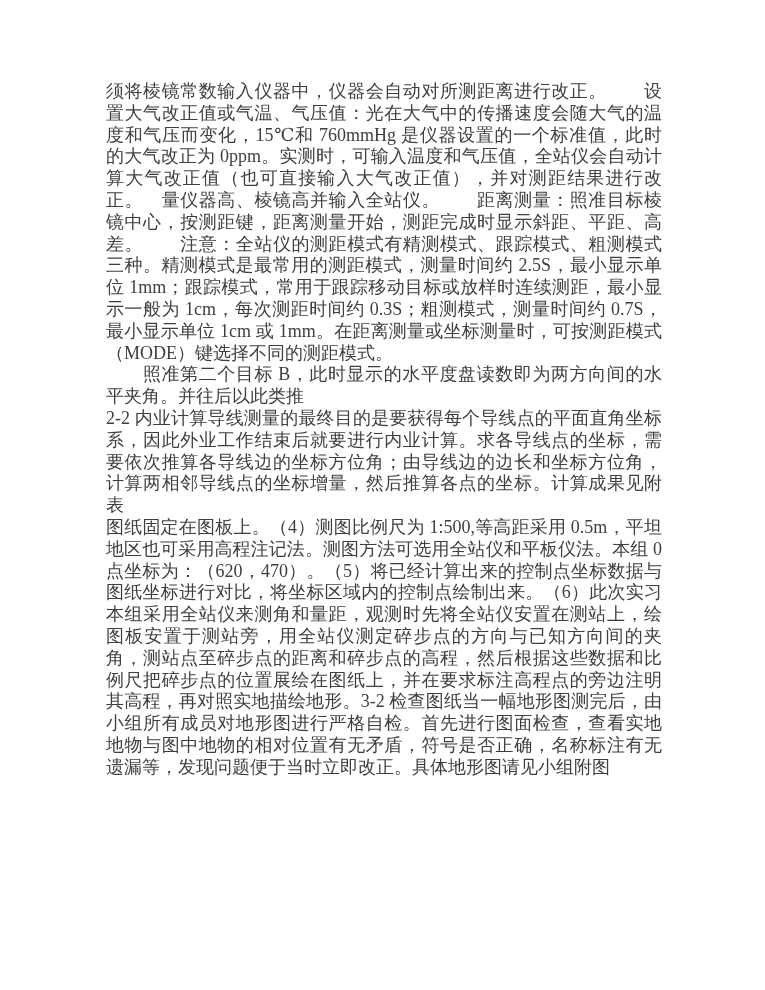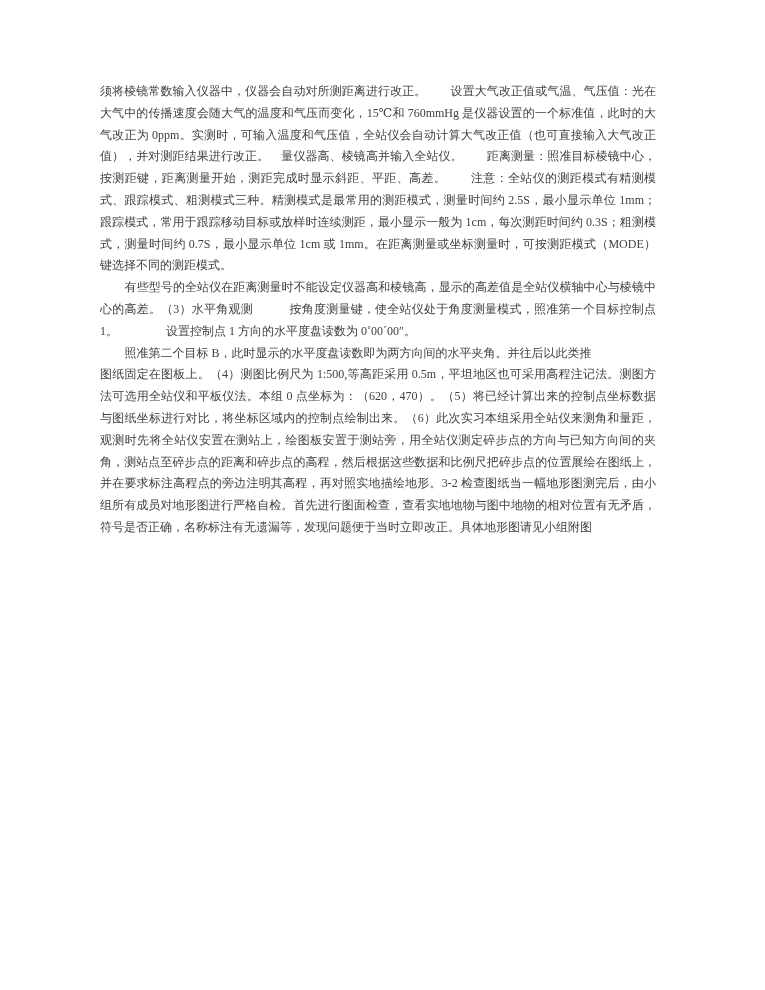--- a/index.html
+++ b/index.html
@@ -8,25 +8,25 @@
     background: #ffffff;
   }
   body {
     width: 765px;
     height: 990px;
     position: relative;
     overflow: hidden;
   }
   .doc-page {
     position: absolute;
-    left: 100px;
+    left: 106px;
     top: 81px;
     width: 556px;
     font-family: "Liberation Serif", "DejaVu Serif", serif;
-    font-size: 12px;
+    font-size: 18px;
     line-height: 21.8px;
     color: #3e3e3e;
     text-align: justify;
     text-justify: inter-ideograph;
   }
   .doc-page p {
     margin: 0;
     word-break: break-all;
   }
   .indent { text-indent: 2.05em; }
@@ -35,21 +35,21 @@
   .mt-xs2    { margin-top: 4px;  } 
   .mt-sm     { margin-top: 10px; } 
   .mt-md     { margin-top: 15px; } 
 </style>
 </head>
 <body>
 
 <div class="doc-page">
   <p>须将棱镜常数输入仪器中，仪器会自动对所测距离进行改正。　　设置大气改正值或气温、气压值：光在大气中的传播速度会随大气的温度和气压而变化，15℃和 760mmHg 是仪器设置的一个标准值，此时的大气改正为 0ppm。实测时，可输入温度和气压值，全站仪会自动计算大气改正值（也可直接输入大气改正值），并对测距结果进行改正。　量仪器高、棱镜高并输入全站仪。　　距离测量：照准目标棱镜中心，按测距键，距离测量开始，测距完成时显示斜距、平距、高差。　　注意：全站仪的测距模式有精测模式、跟踪模式、粗测模式三种。精测模式是最常用的测距模式，测量时间约 2.5S，最小显示单位 1mm；跟踪模式，常用于跟踪移动目标或放样时连续测距，最小显示一般为 1cm，每次测距时间约 0.3S；粗测模式，测量时间约 0.7S，最小显示单位 1cm 或 1mm。在距离测量或坐标测量时，可按测距模式（MODE）键选择不同的测距模式。</p>
 
-  <p class="indent mt-blank">有些型号的全站仪在距离测量时不能设定仪器高和棱镜高，显示的高差值是全站仪横轴中心与棱镜中心的高差。（3）水平角观测　　　按角度测量键，使全站仪处于角度测量模式，照准第一个目标控制点 1。　　　　设置控制点 1 方向的水平度盘读数为 0˚00´00″。</p>
 
   <p class="indent">照准第二个目标 B，此时显示的水平度盘读数即为两方向间的水平夹角。并往后以此类推</p>
 
+  <p class="mt-xs">2-2 内业计算导线测量的最终目的是要获得每个导线点的平面直角坐标系，因此外业工作结束后就要进行内业计算。求各导线点的坐标，需要依次推算各导线边的坐标方位角；由导线边的边长和坐标方位角，计算两相邻导线点的坐标增量，然后推算各点的坐标。计算成果见附表</p>
 
 
   <p class="mt-sm">图纸固定在图板上。（4）测图比例尺为 1:500,等高距采用 0.5m，平坦地区也可采用高程注记法。测图方法可选用全站仪和平板仪法。本组 0 点坐标为：（620，470）。（5）将已经计算出来的控制点坐标数据与图纸坐标进行对比，将坐标区域内的控制点绘制出来。（6）此次实习本组采用全站仪来测角和量距，观测时先将全站仪安置在测站上，绘图板安置于测站旁，用全站仪测定碎步点的方向与已知方向间的夹角，测站点至碎步点的距离和碎步点的高程，然后根据这些数据和比例尺把碎步点的位置展绘在图纸上，并在要求标注高程点的旁边注明其高程，再对照实地描绘地形。3-2 检查图纸当一幅地形图测完后，由小组所有成员对地形图进行严格自检。首先进行图面检查，查看实地地物与图中地物的相对位置有无矛盾，符号是否正确，名称标注有无遗漏等，发现问题便于当时立即改正。具体地形图请见小组附图</p>
 
 </div>
 
 </body></html>

